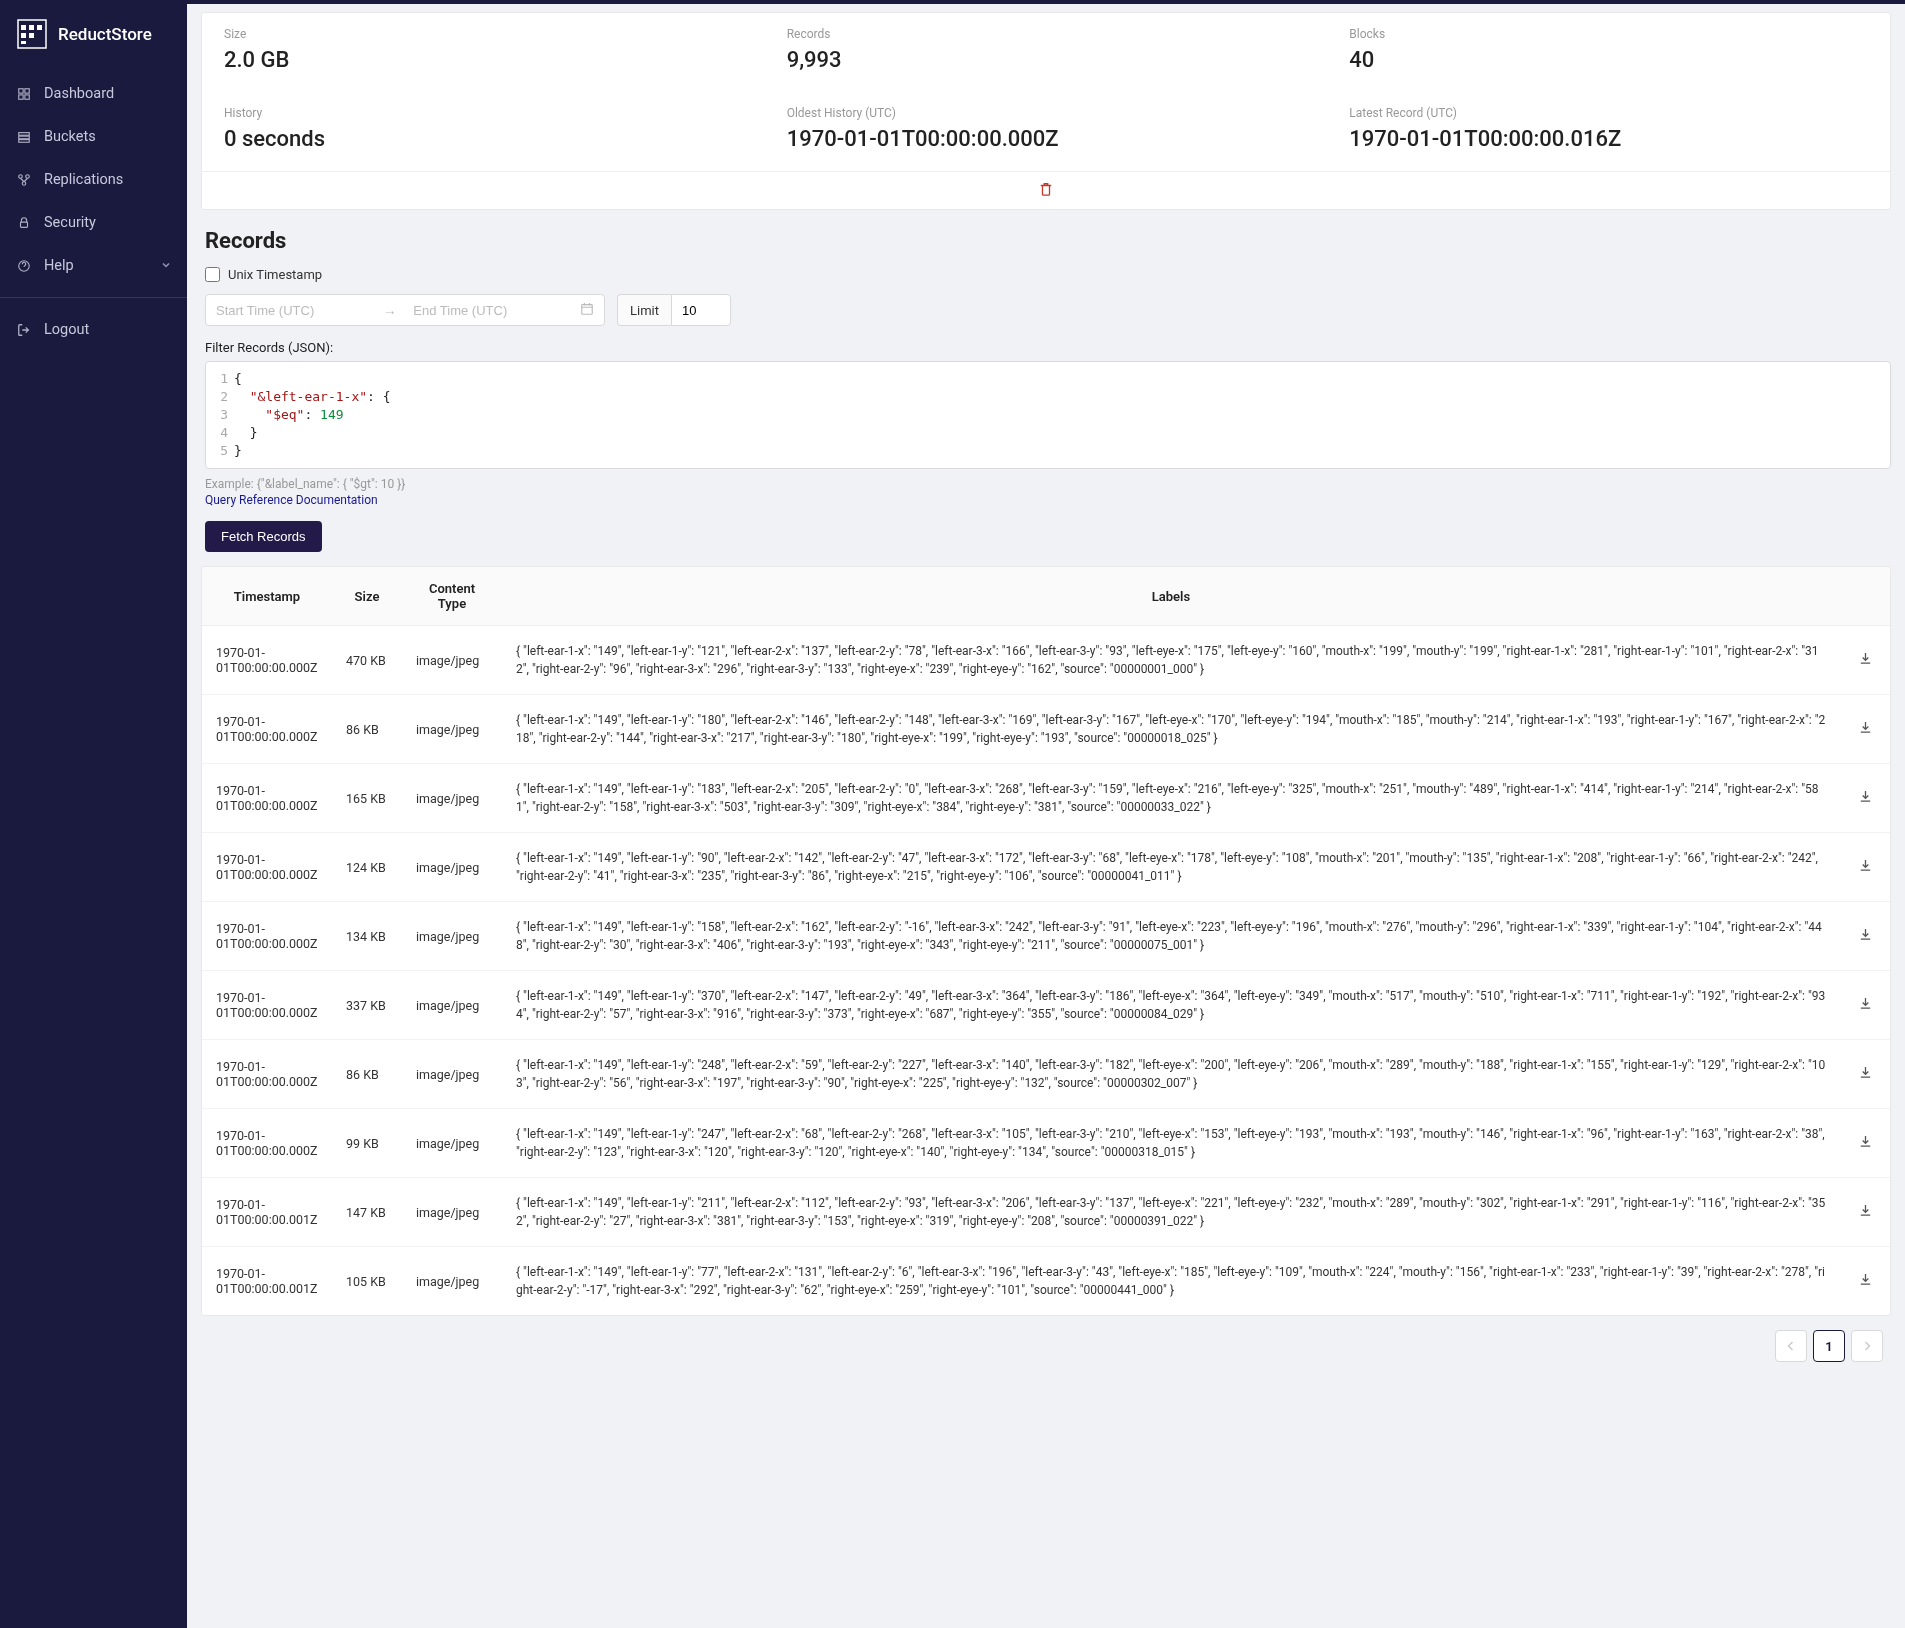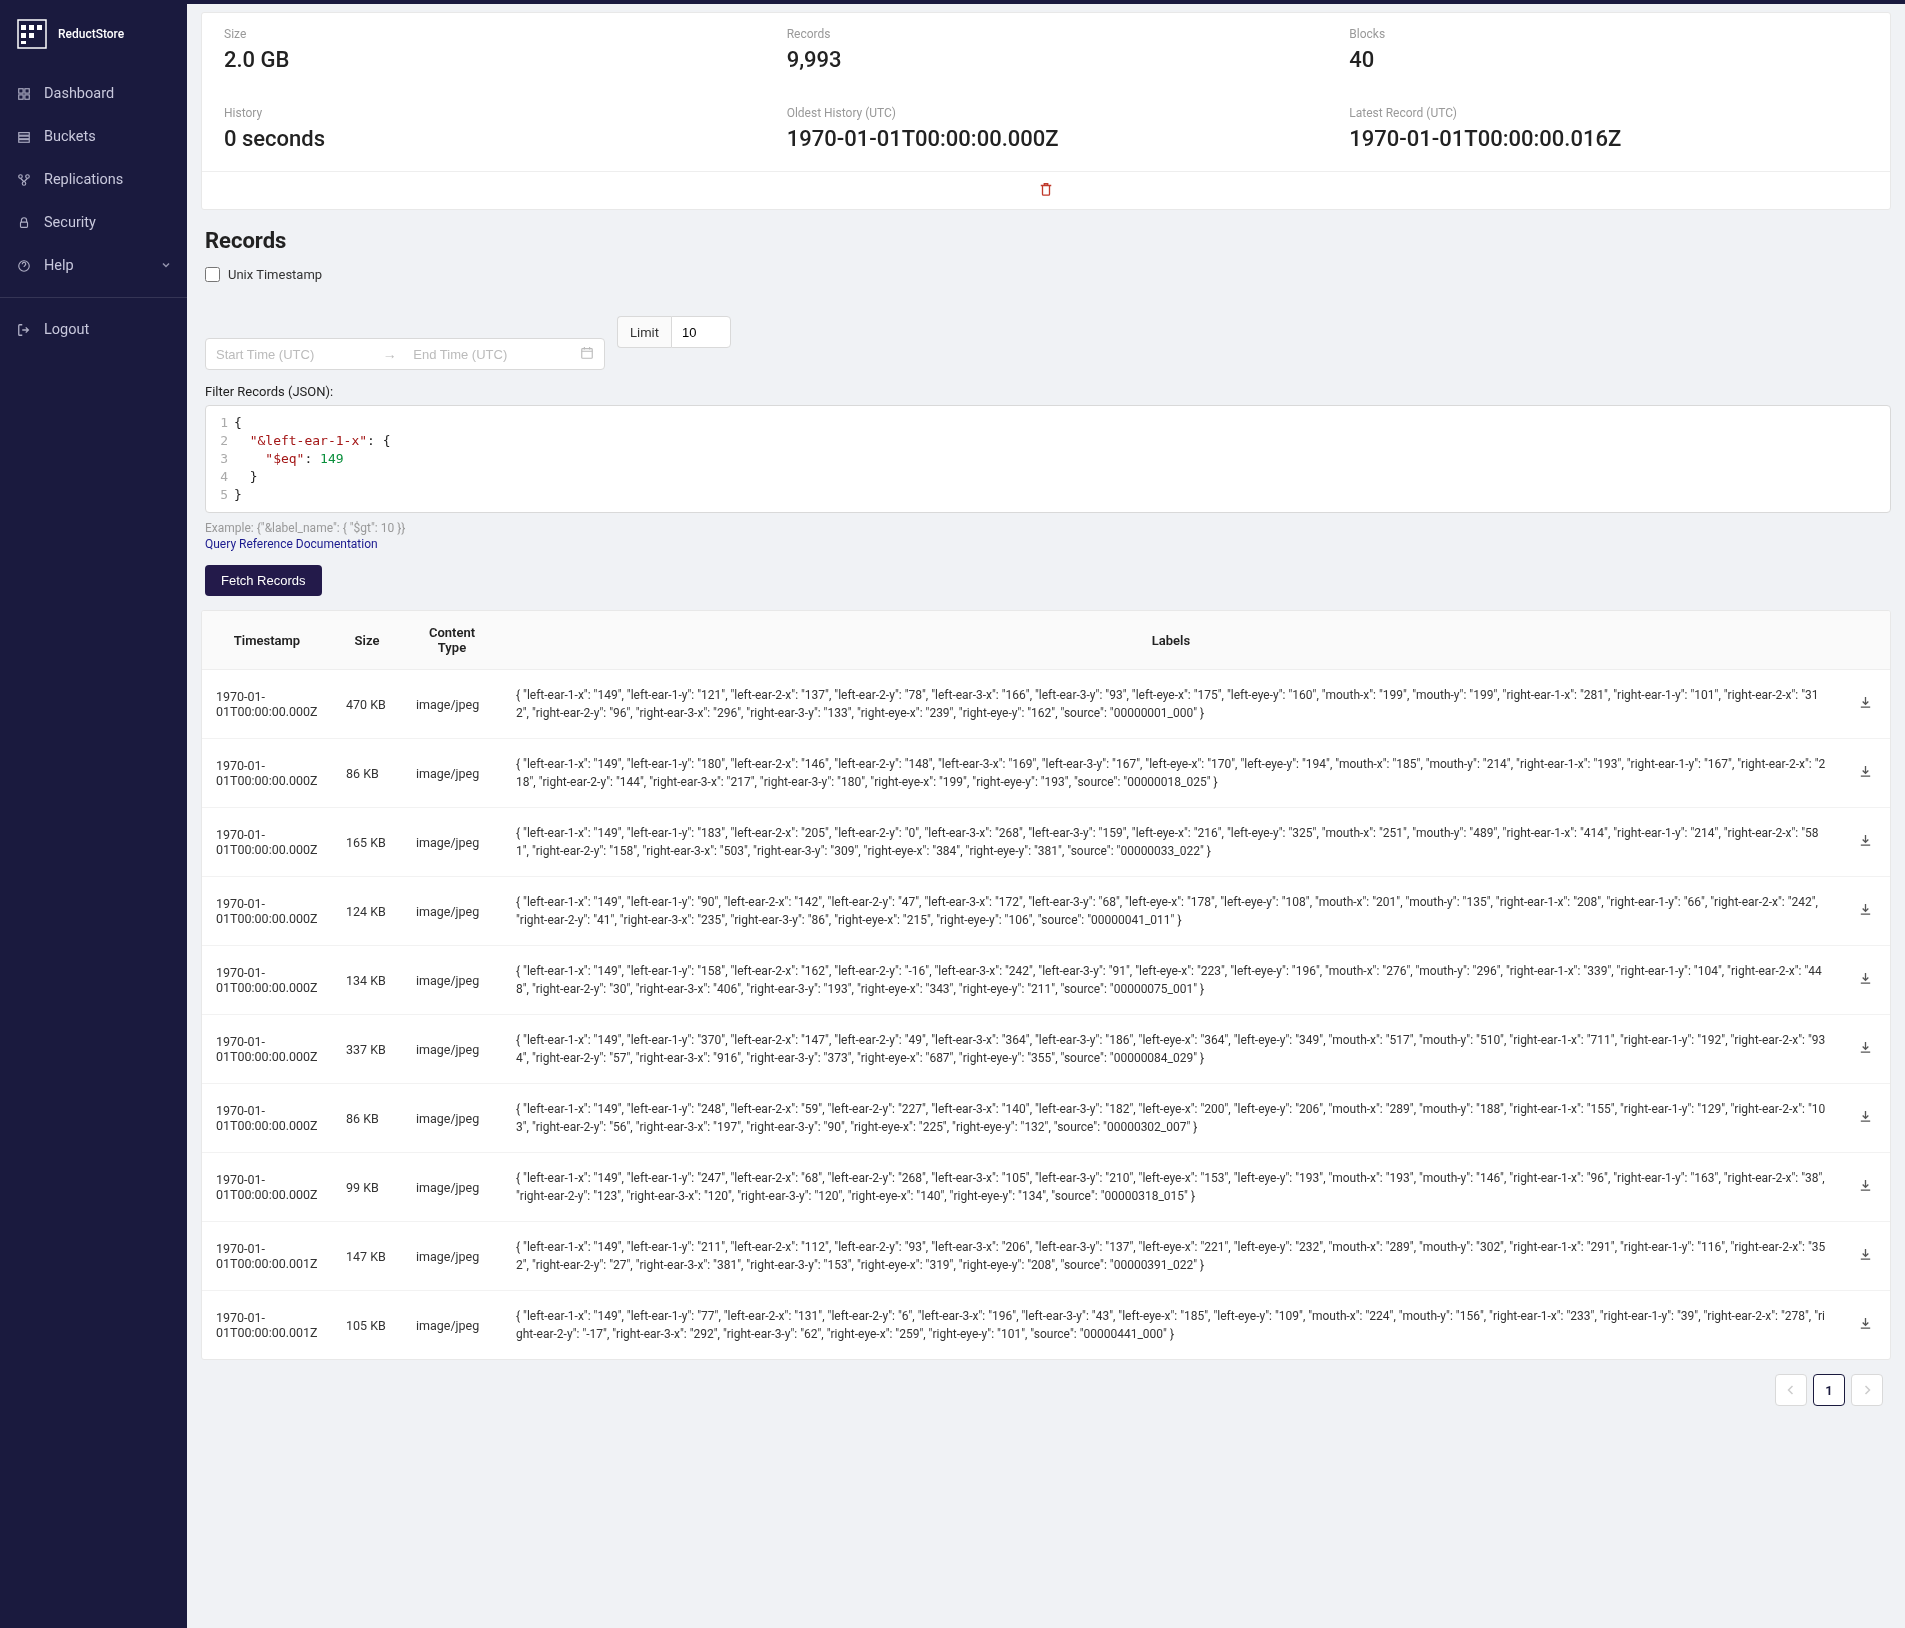--- a/index.html
+++ b/index.html
@@ -1,21 +1,21 @@
 <!DOCTYPE html>
 <html><head>
 <meta charset="utf-8">
 <style>
 * { box-sizing: border-box; margin: 0; padding: 0; }
 body { font-family: -apple-system, BlinkMacSystemFont, "Segoe UI", Roboto, sans-serif; background: #f0f2f5; color: #333; font-size: 13px; }
 .app { display: flex; min-height: 100vh; }
 .sidebar { width: 187px; background: #1a1a3e; color: #d0d0e0; padding-top: 18px; flex-shrink: 0; }
 .sidebar .brand { display: flex; align-items: center; padding: 0 16px 22px; }
 .sidebar .brand-icon { width: 32px; height: 32px; margin-right: 10px; display: flex; align-items: center; justify-content: center; }
-.sidebar .brand-text { font-size: 12px; font-weight: 500; color: #fff; }
+.sidebar .brand-text { font-size: 17px; font-weight: 500; color: #fff; }
 .sidebar .menu { list-style: none; }
 .sidebar .menu-item { display: flex; align-items: center; padding: 13px 16px; cursor: pointer; color: #c8c8dc; font-size: 14.5px; }
 .sidebar .menu-item .mi-icon { width: 16px; height: 16px; margin-right: 12px; display: inline-flex; align-items: center; justify-content: center; opacity: .85; }
 .sidebar .menu-item .chev { margin-left: auto; opacity: .7; }
 .sidebar .divider { height: 1px; background: rgba(255,255,255,.12); margin: 10px 0; }
 .main { flex: 1; padding: 8px 14px 24px; }
 .topbar { height: 4px; background: #1a1a3e; margin: -8px -14px 8px; }
 .card { background: #fff; border: 1px solid #e8e8e8; border-radius: 3px; margin-bottom: 14px; }
 .breadcrumb { padding: 18px 22px; font-size: 14px; font-weight: 600; border-bottom: 1px solid #eee; }
 .stats { display: grid; grid-template-columns: repeat(3,1fr); border-bottom: 1px solid #eee; }
@@ -24,21 +24,21 @@
 .stat .value { font-size: 22px; font-weight: 500; color: #222; }
 .delete-row { text-align: center; padding: 10px; }
 .delete-row svg { cursor: pointer; }
 .section { padding: 0 0 10px; }
 .section-title { font-size: 22px; font-weight: 700; margin: 18px 0 14px 4px; color: #222; }
 .controls { margin-left: 4px; }
 .checkbox-row { display: flex; align-items: center; margin-bottom: 12px; }
 .checkbox-row input { margin-right: 8px; width: 15px; height: 15px; }
 .checkbox-row label { font-size: 13px; color: #333; }
 .filter-row { display: flex; align-items: center; gap: 12px; margin-bottom: 14px; }
-.range-picker { display: flex; align-items: center; border: 1px solid #d9d9d9; border-radius: 4px; background: #fff; padding: 4px 10px; height: 32px; width: 400px; justify-content: space-between; margin-top: 44px; }
+.range-picker { display: flex; align-items: center; border: 1px solid #d9d9d9; border-radius: 4px; background: #fff; padding: 4px 10px; height: 32px; width: 400px; justify-content: space-between; }
 .range-picker input { border: none; outline: none; font-size: 13px; width: 150px; color: #222; }
 .range-picker input::placeholder { color: #bbb; }
 .range-arrow { color: #bbb; font-size: 14px; }
 .range-cal { color: #bbb; }
 .limit-group { display: flex; align-items: center; }
 .limit-label { border: 1px solid #d9d9d9; border-right: none; background: #fafafa; padding: 5px 12px; border-radius: 4px 0 0 4px; font-size: 13px; height: 32px; display: inline-flex; align-items: center; }
 .limit-input { border: 1px solid #d9d9d9; border-radius: 0 4px 4px 0; padding: 5px 10px; width: 60px; height: 32px; font-size: 13px; }
 .filter-label { font-size: 13px; color: #222; margin-bottom: 6px; margin-top: 10px; }
 .code-editor { background: #fff; border: 1px solid #d9d9d9; border-radius: 4px; padding: 8px 0; font-family: "SFMono-Regular", Consolas, monospace; font-size: 13px; display: flex; }
 .gutter { width: 28px; color: #aaa; text-align: right; padding-right: 6px; user-select: none; }

